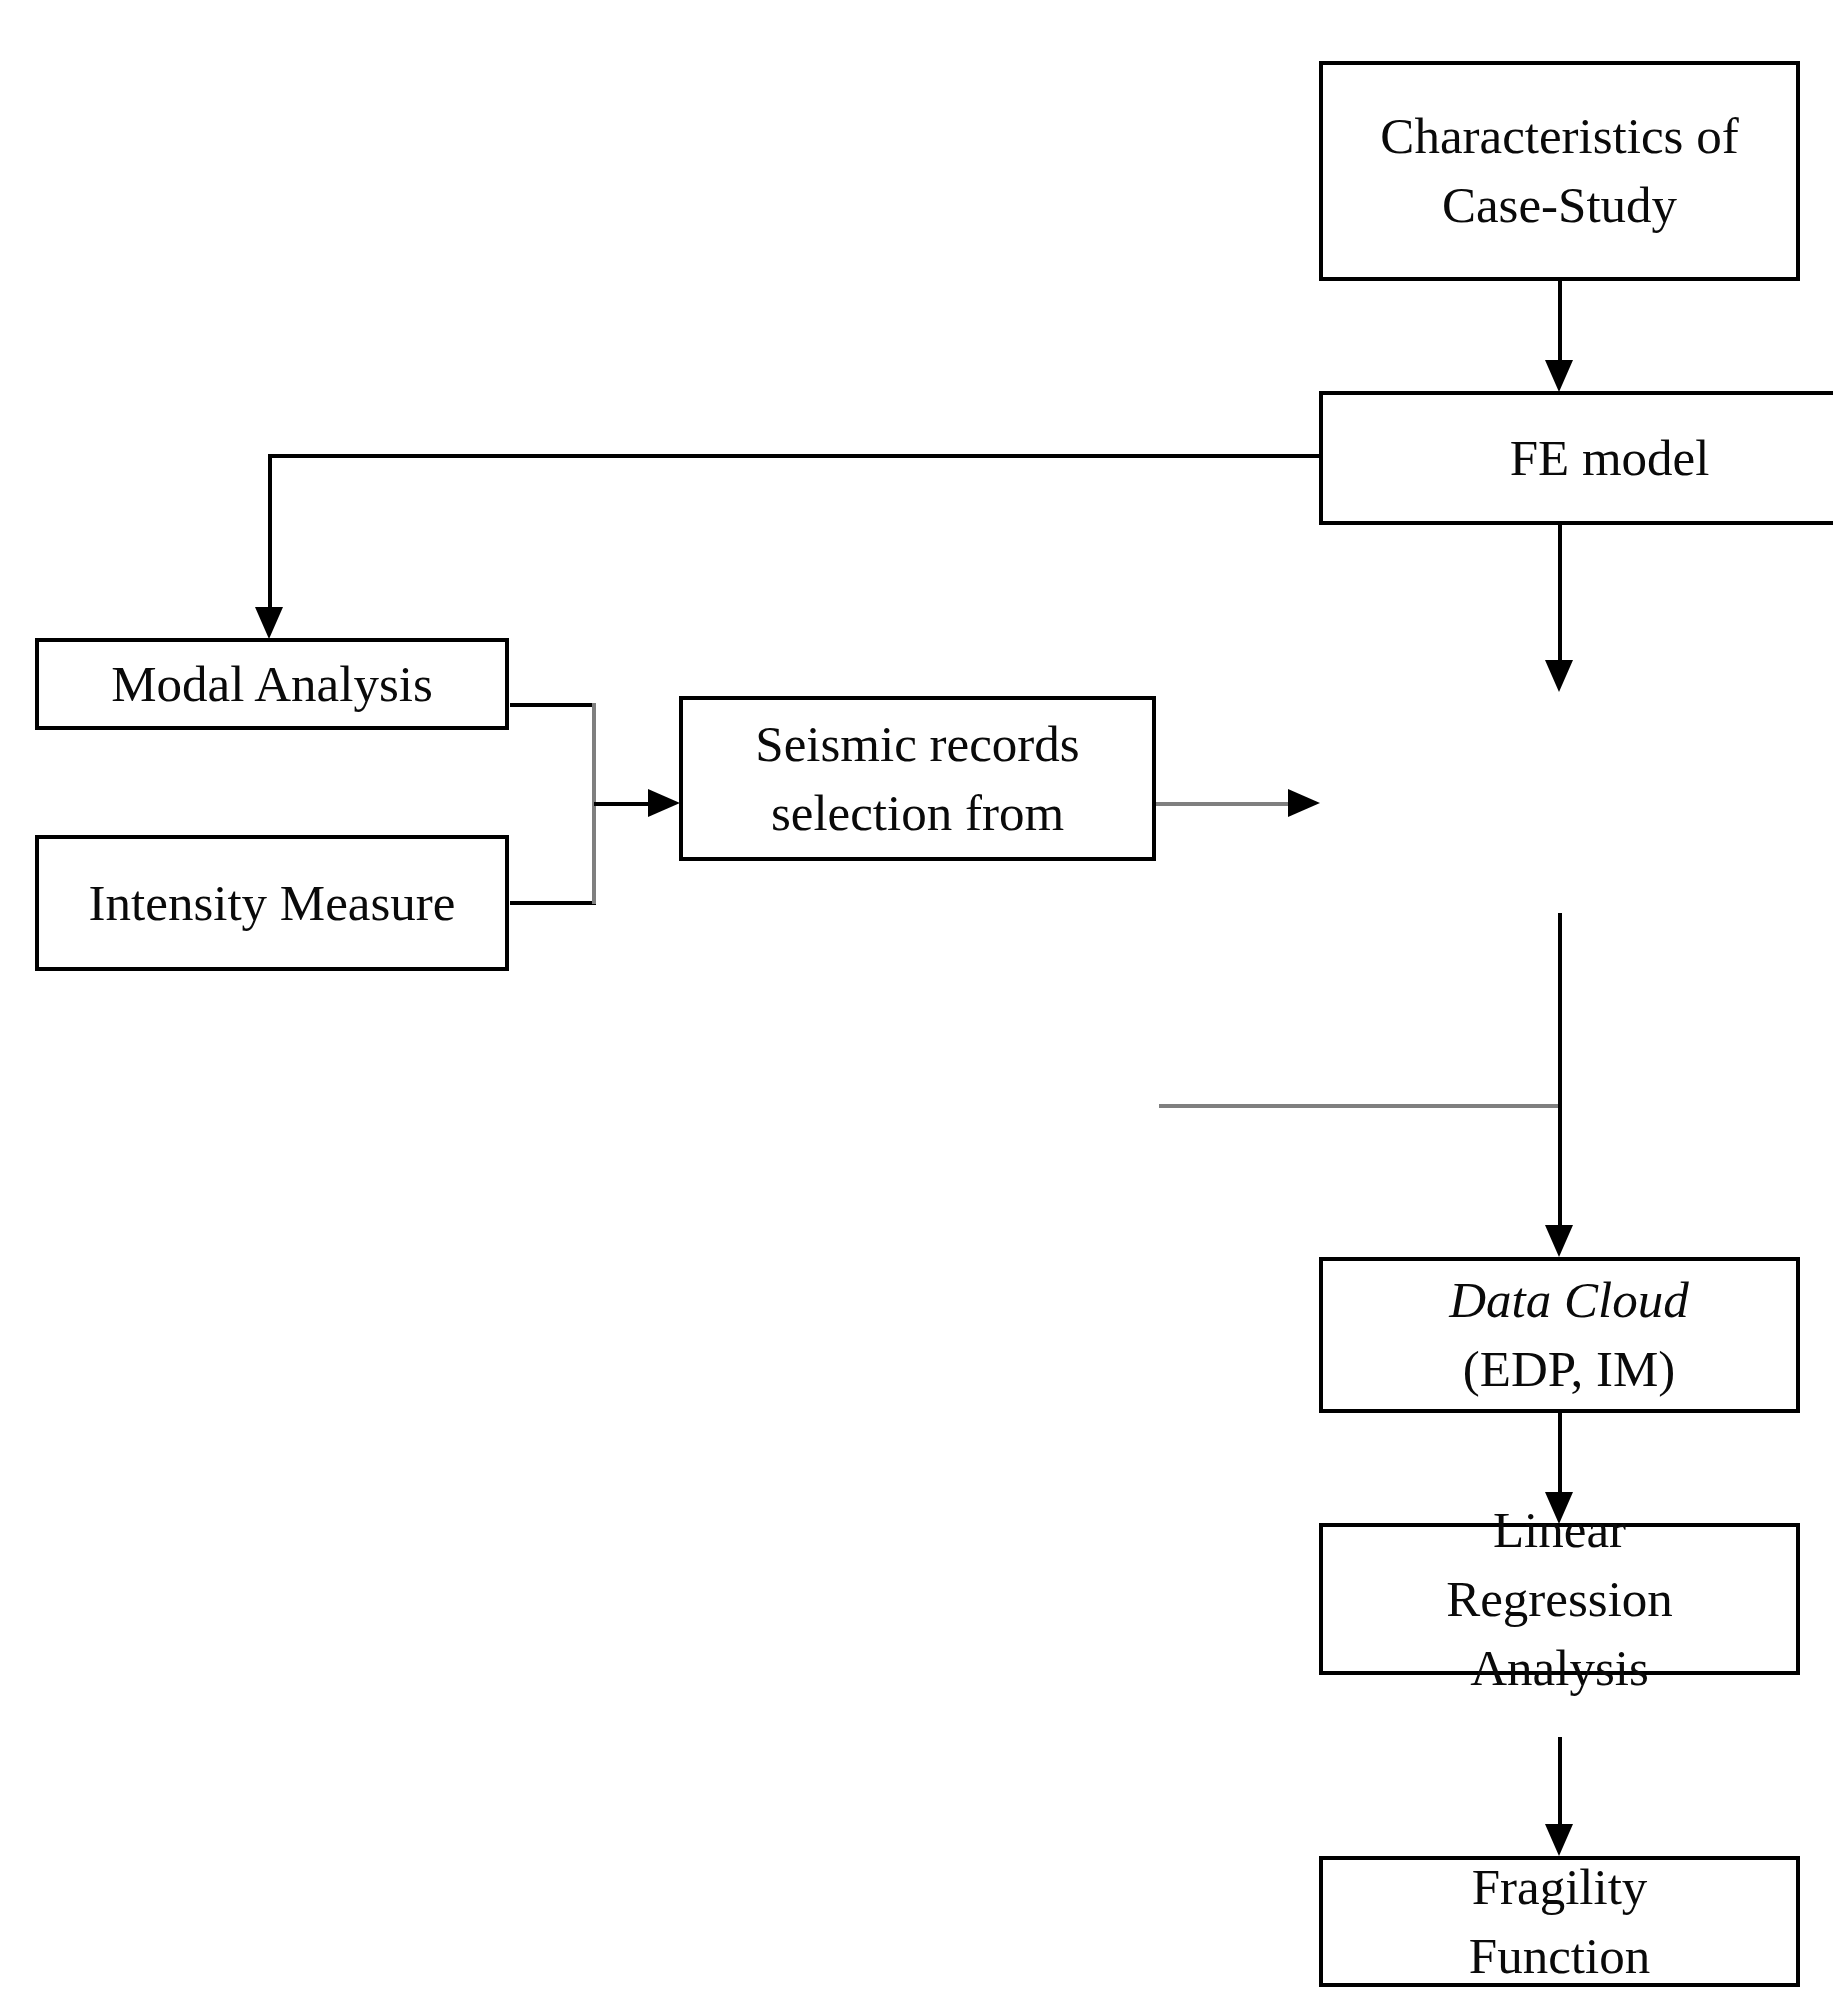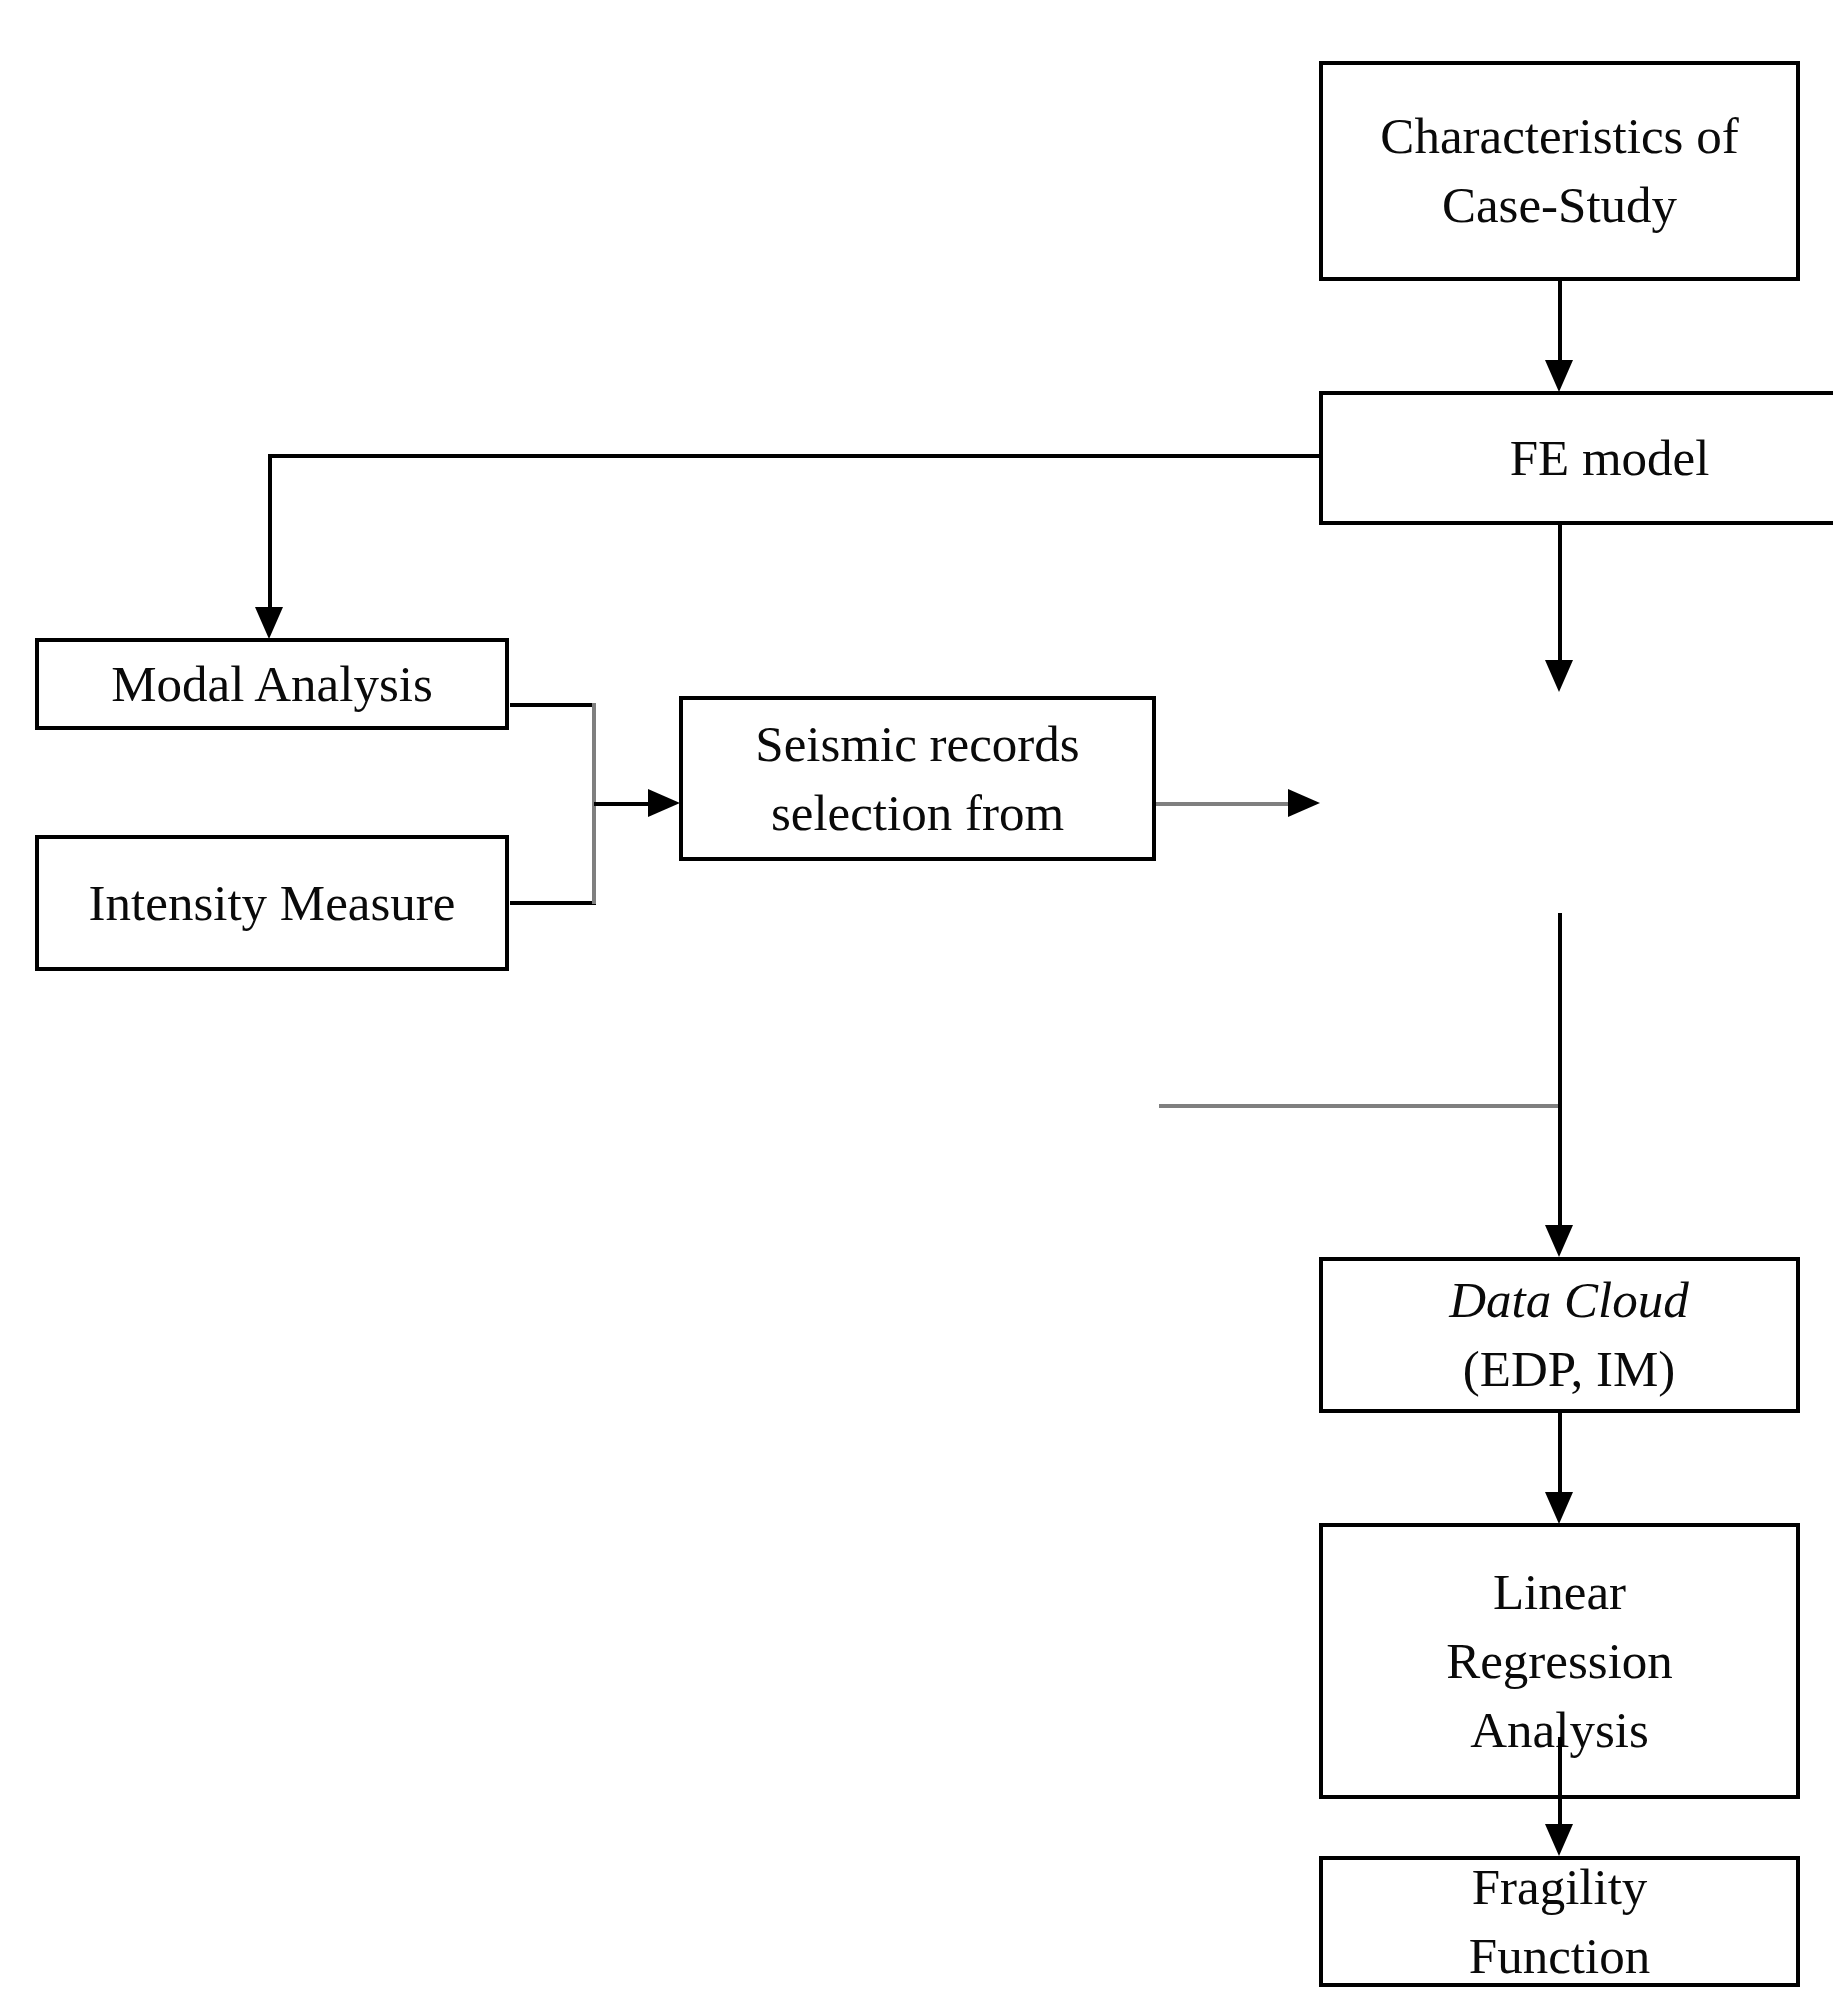--- a/index.html
+++ b/index.html
@@ -82,21 +82,21 @@
     <div class="line">selection from</div>
   </div>
 
 
 
   <div class="box" style="left:1319px; top:1257px; width:481px; height:156px;padding-left:19px;">
     <div class="line italic">Data Cloud</div>
     <div class="line">(EDP, IM)</div>
   </div>
 
-  <div class="box" style="left:1319px; top:1523px; width:481px; height:276px;">
+  <div class="box" style="left:1319px; top:1523px; width:481px; height:152px;">
     <div class="line">Linear</div>
     <div class="line">Regression</div>
     <div class="line">Analysis</div>
   </div>
 
   <div class="box" style="left:1319px; top:1856px; width:481px; height:131px;">
     <div class="line">Fragility</div>
     <div class="line">Function</div>
   </div>
 

